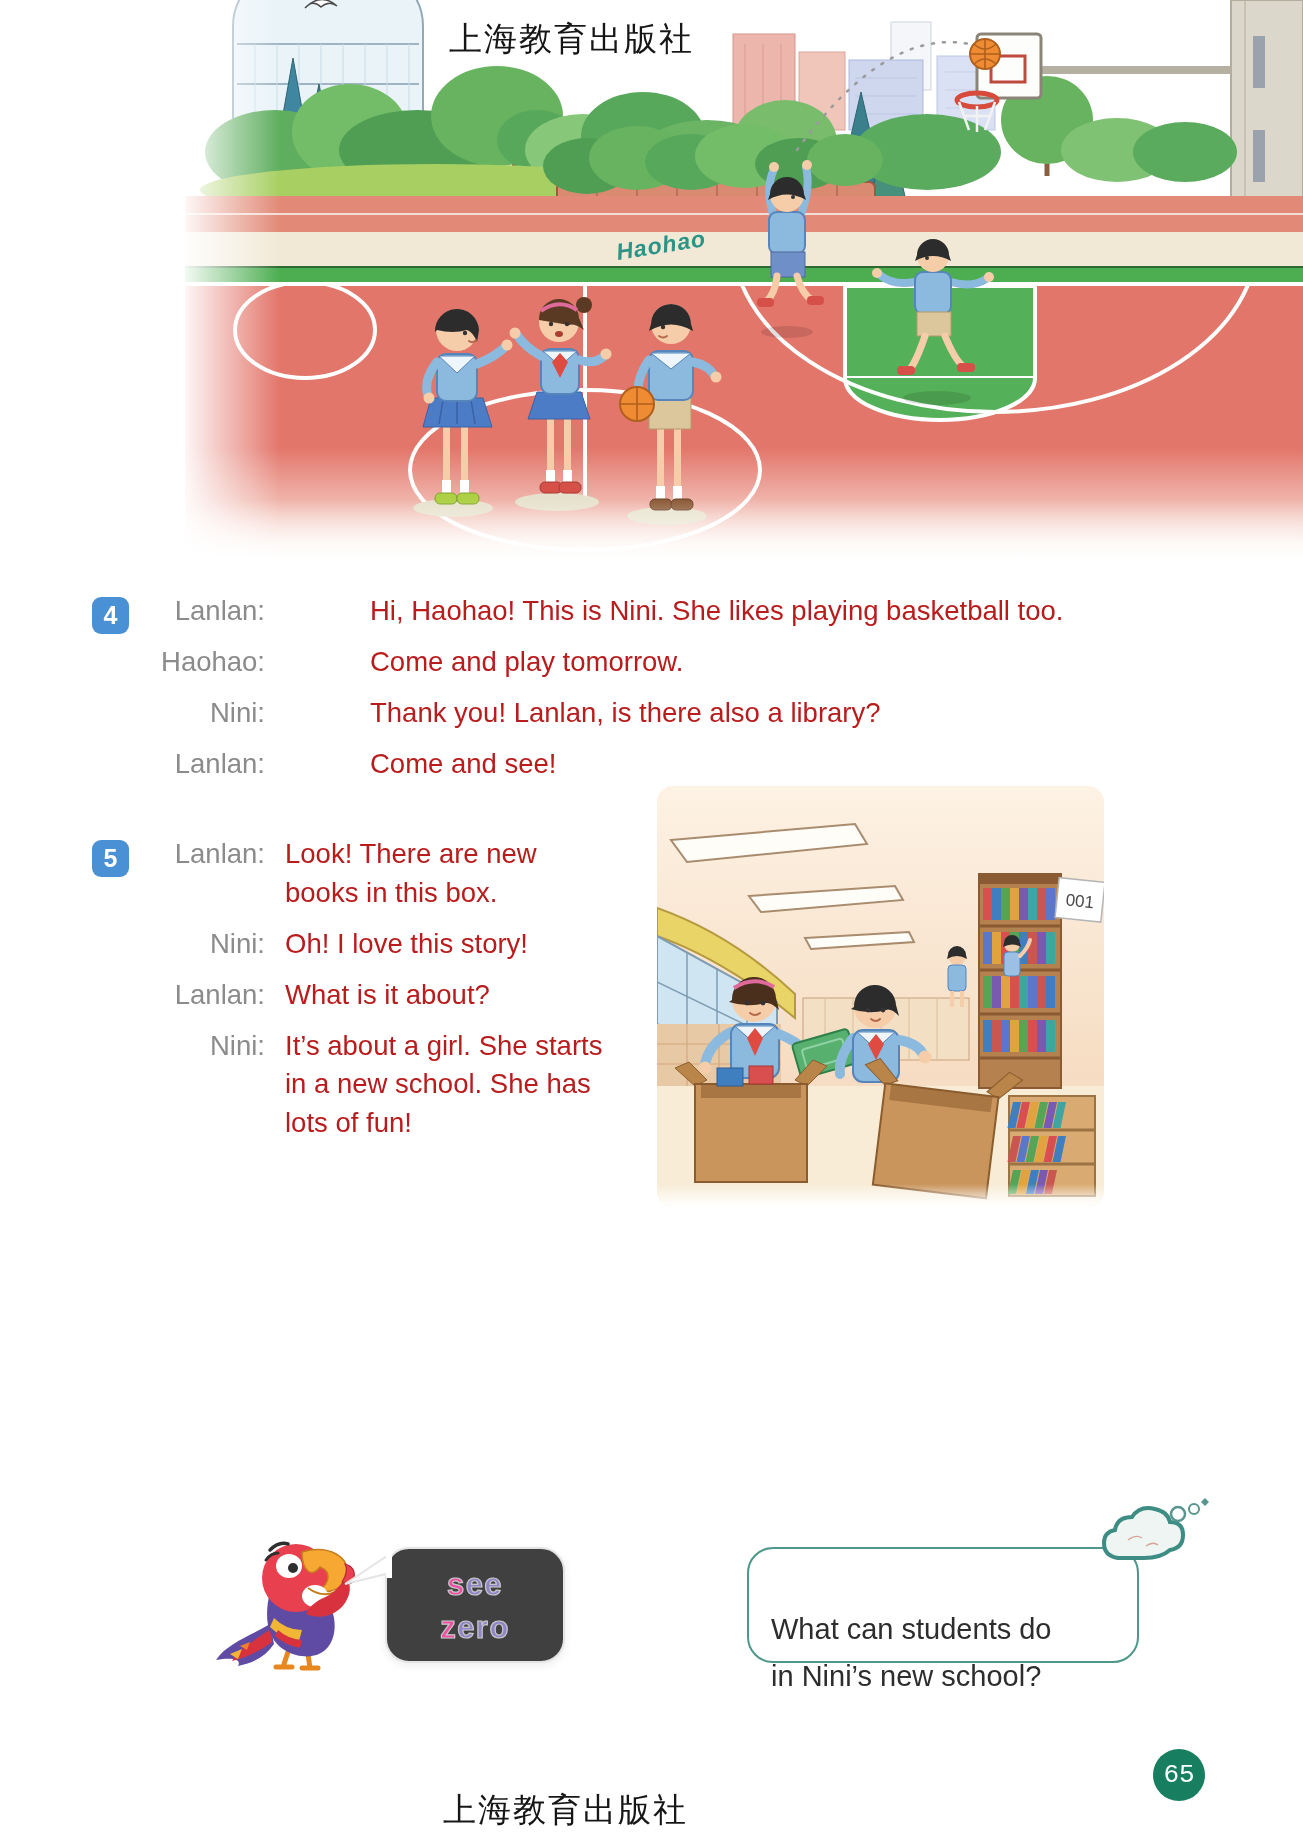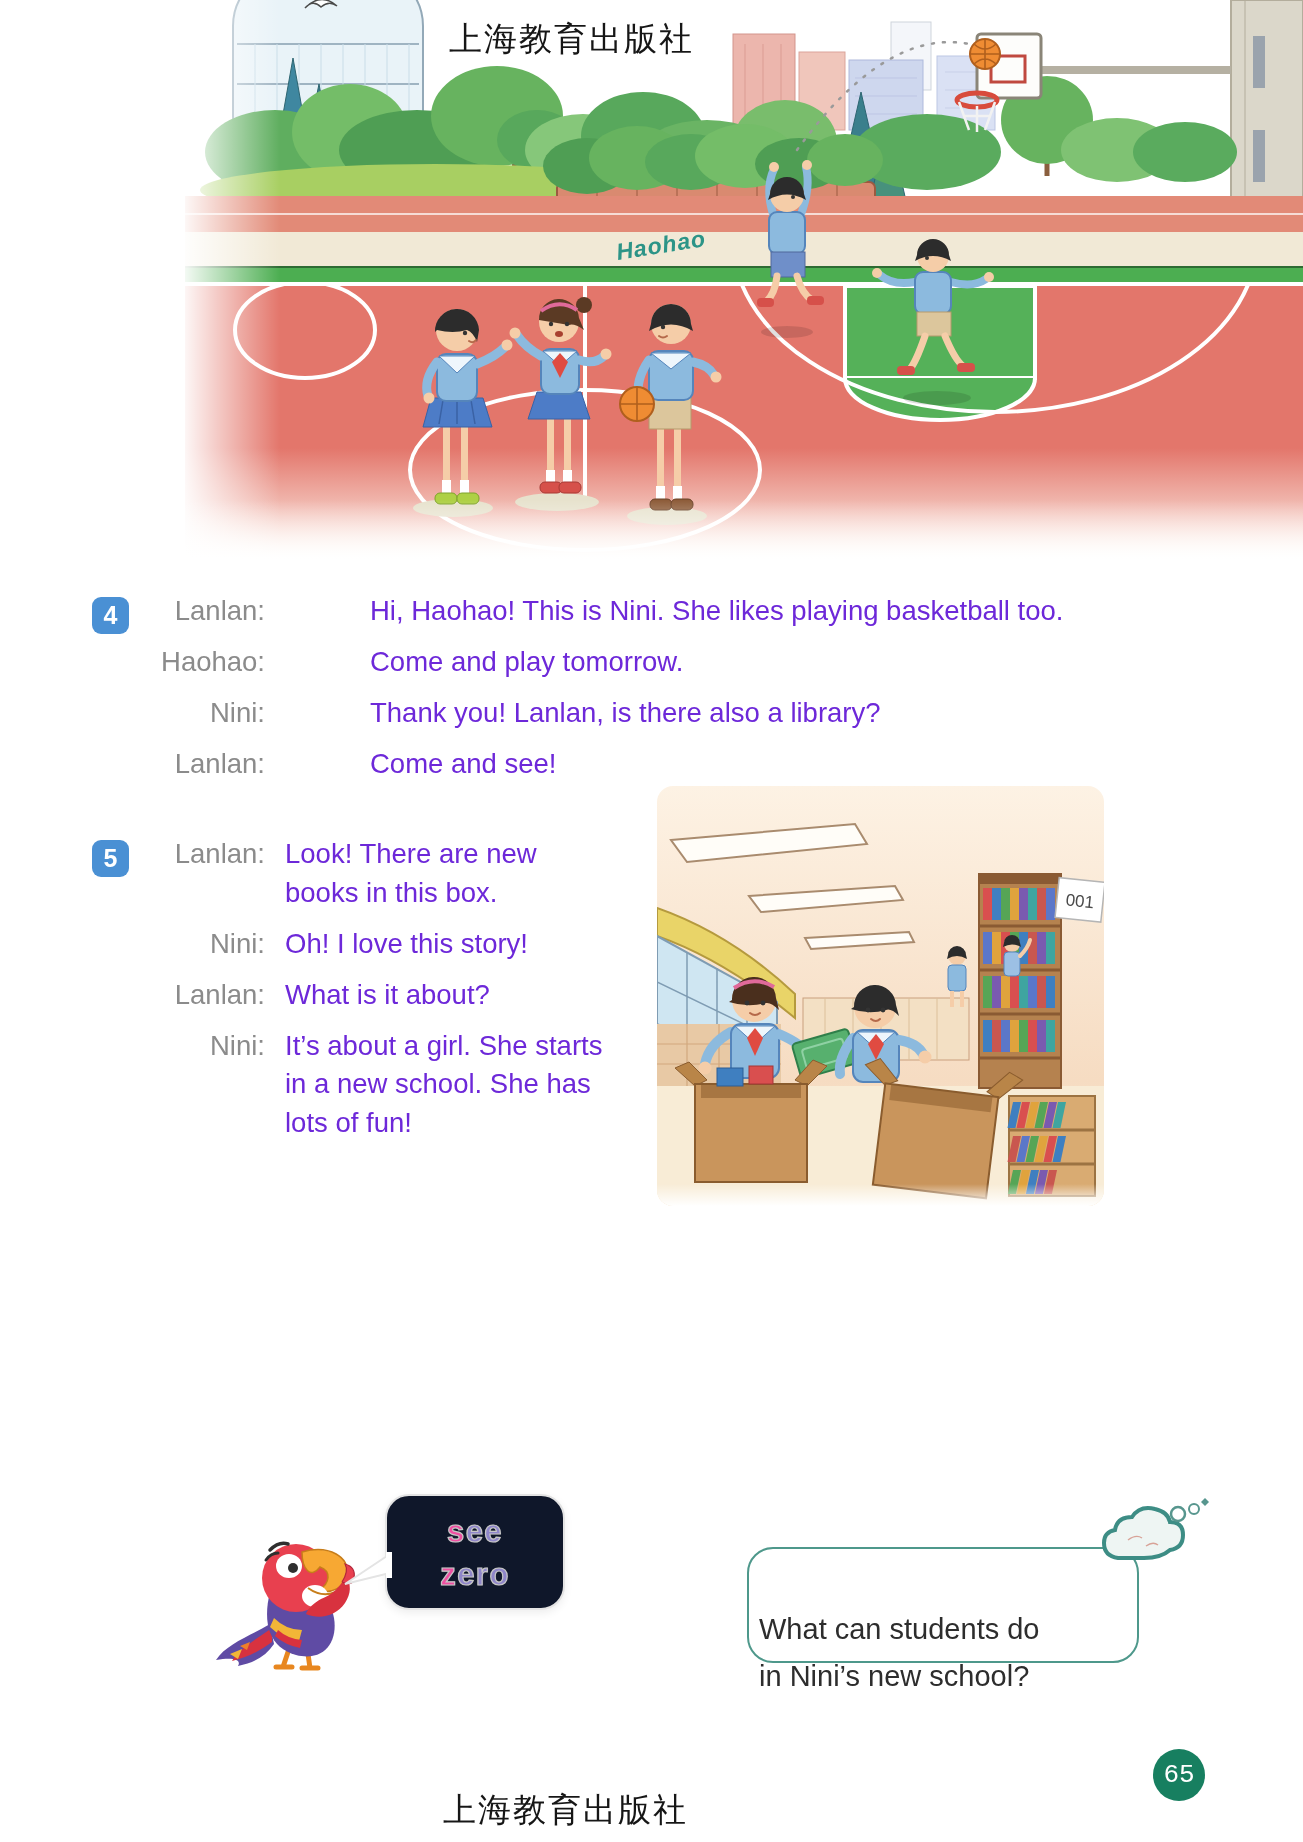--- a/index.html
+++ b/index.html
@@ -20,42 +20,42 @@
                 font-weight:700;font-style:italic;font-size:23px;letter-spacing:1px;
                 transform:rotate(-9deg);}
 
   
   .badge{position:absolute;width:37px;height:37px;border-radius:9px;background:#4a90d4;
          color:#fff;font-weight:700;font-size:25px;display:flex;align-items:center;
          justify-content:center;z-index:10;}
   .dialogue{position:absolute;z-index:10;}
   .dlg-row{display:flex;align-items:flex-start;margin-bottom:12.5px;font-size:27.5px;line-height:38.5px;justify-content:space-between;}
   .speaker{width:175px;flex:none;text-align:right;color:#8b8b8b;}
-  .dlg-text{margin-left:20px;color:#6d28d9;white-space:pre-line;}
+  .dlg-text{margin-left:20px;color:#b91c1c;white-space:pre-line;}
   .sec4 .dlg-text{width:760px;}
   .sec5 .dlg-text{width:378px;}
 
   
   .library{position:absolute;left:657px;top:786px;width:447px;height:420px;border-radius:16px;
            overflow:hidden;z-index:8;}
 
   
   .parrot{position:absolute;left:212px;top:1526px;width:160px;height:152px;z-index:10;}
-  .bubble{position:absolute;left:385px;top:1494px;width:176px;height:110px;background:#0f172a;
+  .bubble{position:absolute;left:385px;top:1547px;width:176px;height:110px;background:#404040;
           border:2px solid #e4e4e4;border-radius:24px;z-index:10;
           box-shadow:0 3px 9px rgba(0,0,0,.07);display:flex;flex-direction:column;
           align-items:center;justify-content:center;padding-top:2px;}
   .bubble-tail{position:absolute;left:342px;top:1550px;z-index:11;}
   .ph-word{font-size:31px;font-weight:800;letter-spacing:1.5px;line-height:43px;
            -webkit-text-stroke:1.2px #c6c6c6;text-shadow:0 0 1px #cfcfcf;}
 
   
   .qbox{position:absolute;left:747px;top:1547px;width:392px;height:116px;background:#fff;
         border:2.5px solid #4e988b;border-radius:26px;z-index:9;box-sizing:border-box;
-        padding:10px 10px;font-size:29px;line-height:47px;color:#2d2d2d;white-space:pre-line;}
+        padding:10px 22px;font-size:29px;line-height:47px;color:#2d2d2d;white-space:pre-line;}
   .cloud{position:absolute;left:1094px;top:1492px;z-index:12;}
 
   
   .pagenum{position:absolute;left:1153px;top:1749px;width:52px;height:52px;border-radius:50%;
            background:#177f60;color:#fff;font-size:26px;display:flex;align-items:center;
            justify-content:center;z-index:20;font-family:Liberation Mono, monospace;}
 </style>
 </head>
 <body>
 

